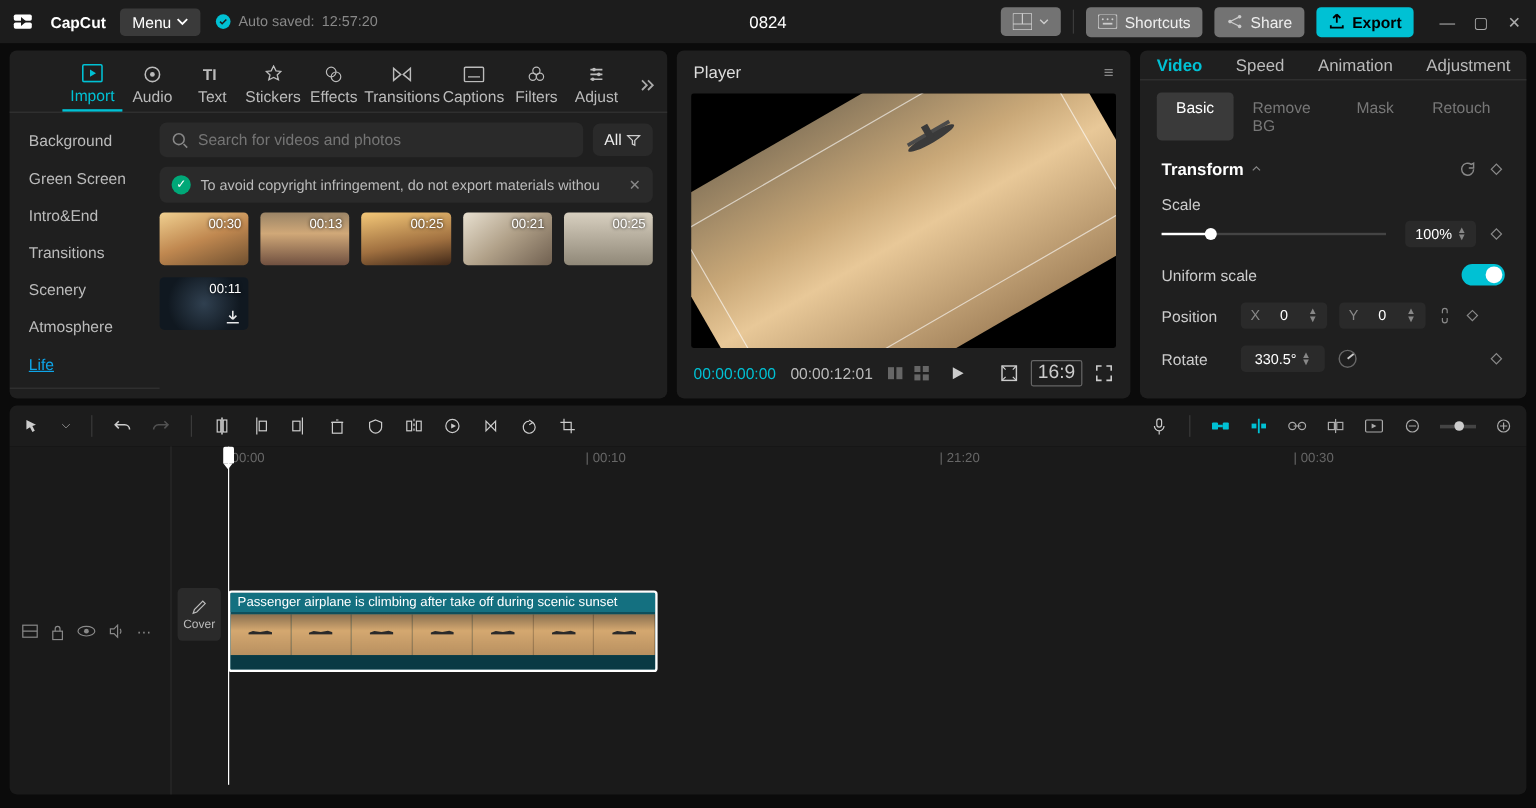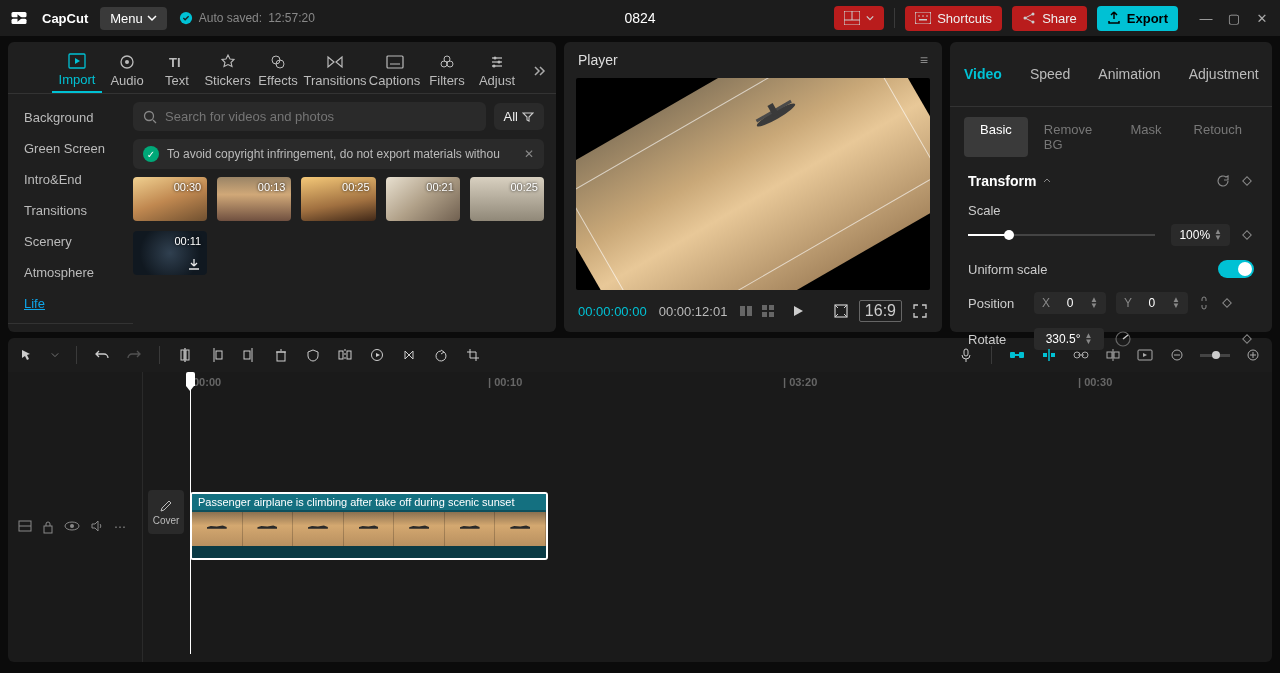--- a/index.html
+++ b/index.html
@@ -6,21 +6,21 @@
 body { background: #0b0b0b; color: #c8c8c8; font-size: 13px; width: 1280px; height: 673px; overflow: hidden; }
 .top-bar { height: 36px; background: #1c1c1c; display: flex; align-items: center; padding: 0 10px; gap: 12px; }
 .logo { display: flex; align-items: center; gap: 14px; }
 .logo-icon { width: 18px; height: 18px; }
 .logo-text { font-weight: 600; color: #fff; font-size: 13px; }
 .menu-btn { background: #3a3a3a; color: #fff; padding: 4px 10px; border-radius: 4px; display: flex; align-items: center; gap: 4px; cursor: pointer; }
 .autosave { display: flex; align-items: center; gap: 6px; color: #888; font-size: 12px; }
 .check-icon { width: 14px; height: 14px; color: #00c1d4; }
 .top-title { position: absolute; left: 50%; transform: translateX(-50%); color: #fff; font-size: 14px; font-weight: 500; }
 .top-right { margin-left: auto; display: flex; align-items: center; gap: 10px; }
-.top-icon-btn { background: #b91c1c; padding: 5px 10px; border-radius: 4px; display: flex; align-items: center; gap: 6px; cursor: pointer; color: #eee; }
+.top-icon-btn { background: #737373; padding: 5px 10px; border-radius: 4px; display: flex; align-items: center; gap: 6px; cursor: pointer; color: #eee; }
 .export-btn { background: #00c1d4; color: #000; font-weight: 600; }
 .win-controls { display: flex; gap: 12px; margin-left: 10px; }
 .win-btn { cursor: pointer; color: #aaa; width: 16px; text-align: center; }
 .main-row { display: flex; height: 302px; padding: 6px 8px; gap: 8px; }
 .left-panel { width: 548px; background: #1f1f1f; border-radius: 6px; display: flex; flex-direction: column; }
 .rail-tabs { display: flex; align-items: center; padding: 6px 0 0 0; border-bottom: 1px solid #333; }
 .rail-tab { display: flex; flex-direction: column; align-items: center; padding: 4px 8px; cursor: pointer; color: #bbb; gap: 2px; min-width: 50px; }
 .rail-tab.active { color: #00c1d4; border-bottom: 2px solid #00c1d4; margin-left: 44px; }
 .rail-tab-icon { width: 20px; height: 18px; display: flex; align-items: center; justify-content: center; }
 .rail-more { margin-left: auto; padding: 0 10px; color: #aaa; cursor: pointer; }
@@ -49,21 +49,21 @@
 .player-img-box { position: absolute; inset: 10% 3%; border: 1px solid rgba(255,255,255,0.6); transform: rotate(-30deg); }
 .player-controls { display: flex; align-items: center; padding: 10px 14px; gap: 12px; }
 .timecode { color: #00c1d4; font-size: 13px; }
 .timecode2 { color: #bbb; font-size: 13px; }
 .pc-icons { display: flex; gap: 8px; color: #888; }
 .play-btn { cursor: pointer; color: #ccc; margin-left: 4px; }
 .pc-right { margin-left: auto; display: flex; gap: 10px; align-items: center; color: #ccc; }
 .ratio-box { border: 1px solid #666; padding: 1px 5px; font-size: 16px; border-radius: 2px; }
 .right-panel { width: 322px; background: #1f1f1f; border-radius: 6px; display: flex; flex-direction: column; }
 .rp-tabs { display: flex; border-bottom: 1px solid #333; }
-.rp-tab { padding: 24px 14px; cursor: pointer; color: #bbb; font-size: 14px; }
+.rp-tab { padding: 4px 14px; cursor: pointer; color: #bbb; font-size: 14px; }
 .rp-tab.active { color: #00c1d4; font-weight: 600; }
 .rp-subtabs { display: flex; gap: 0; padding: 10px 14px; }
 .rp-sub { padding: 5px 16px; cursor: pointer; color: #777; font-size: 13px; border-radius: 4px; }
 .rp-sub.active { background: #3a3a3a; color: #fff; }
 .rp-body { padding: 6px 18px; display: flex; flex-direction: column; gap: 14px; }
 .rp-section-head { display: flex; align-items: center; color: #fff; font-size: 14px; font-weight: 600; gap: 6px; }
 .rp-section-icons { margin-left: auto; display: flex; gap: 10px; color: #888; }
 .rp-row { display: flex; align-items: center; gap: 10px; }
 .rp-label { color: #ccc; font-size: 13px; }
 .slider-track { flex: 1; height: 2px; background: #444; position: relative; margin-right: 6px; }
@@ -85,21 +85,21 @@
 .tb-icon.cyan { color: #00c1d4; }
 .zoom-slider { width: 30px; height: 3px; background: #444; position: relative; }
 .zoom-knob { width: 8px; height: 8px; background: #ccc; border-radius: 50%; position: absolute; top: -3px; left: 12px; }
 .timeline { height: 290px; background: #1a1a1a; margin: 0 8px 8px 8px; border-radius: 0 0 6px 6px; position: relative; display: flex; }
 .tl-left { width: 135px; border-right: 1px solid #2a2a2a; display: flex; flex-direction: column; }
 .tl-left-top { height: 20px; }
 .tl-left-icons { display: flex; gap: 10px; padding: 8px 10px; color: #888; font-size: 12px; margin-top: 120px; }
 .cover-btn { width: 36px; height: 44px; background: #2a2a2a; border-radius: 4px; display: flex; flex-direction: column; align-items: center; justify-content: center; gap: 2px; color: #bbb; font-size: 10px; position: absolute; left: 140px; top: 118px; cursor: pointer; }
 .tl-right { flex: 1; position: relative; overflow: hidden; }
 .ruler { height: 22px; position: relative; color: #666; font-size: 11px; }
-.ruler-mark { position: absolute; top: 4px; font-weight: bold; }
+.ruler-mark { position: absolute; top: 4px; }
 .playhead { position: absolute; top: 0; bottom: 8px; width: 1px; background: #fff; z-index: 5; }
 .playhead-head { width: 9px; height: 14px; background: #fff; position: absolute; top: 0; left: -4px; border-radius: 2px 2px 0 0; }
 .playhead-head::after { content: ''; position: absolute; bottom: -5px; left: 0; border-left: 4.5px solid transparent; border-right: 4.5px solid transparent; border-top: 5px solid #fff; }
 .clip { position: absolute; top: 120px; height: 68px; background: #0d4f5c; border: 2px solid #fff; border-radius: 3px; overflow: hidden; cursor: pointer; }
 .clip-label { position: absolute; top: 0; left: 0; right: 0; background: #147080; color: #fff; font-size: 11px; padding: 2px 6px; white-space: nowrap; overflow: hidden; }
 .clip-thumbs { position: absolute; top: 18px; bottom: 12px; left: 0; right: 0; display: flex; }
 .clip-thumb { flex: 1; background: linear-gradient(180deg, #8a7050 0%, #d4a870 40%, #b89060 100%); position: relative; border-right: 1px solid rgba(0,0,0,0.2); }
 .clip-thumb::after { content: ''; position: absolute; width: 40%; height: 20%; background: #2a2a2a; top: 35%; left: 30%; clip-path: polygon(0 50%, 20% 30%, 50% 40%, 80% 25%, 100% 45%, 100% 70%, 0 70%); }
 .clip-bottom { position: absolute; bottom: 0; left: 0; right: 0; height: 12px; background: #0a3a44; }
 svg { display: block; }
@@ -648,21 +648,21 @@
   <div class="cover-btn">
     <svg width="14" height="14" viewBox="0 0 14 14">
         <path d="M2 12l1-3 7-7 2 2-7 7z" fill="none" stroke="#bbb"></path>
       </svg>
     <span>Cover</span>
   </div>
   <div class="tl-right">
     <div class="ruler">
       <div class="ruler-mark" style="left:50px;">00:00</div>
       <div class="ruler-mark" style="left:345px;">| 00:10</div>
-      <div class="ruler-mark" style="left:640px;">| 03:20</div>
+      <div class="ruler-mark" style="left:640px;">| 21:20</div>
       <div class="ruler-mark" style="left:935px;">| 00:30</div>
     </div>
     <div class="playhead" style="left:47px;">
         <div class="playhead-head"></div>
       </div>
     <div class="clip" style="left:47px;width:358px;">
       <div class="clip-label">Passenger airplane is climbing after take off during scenic sunset</div>
       <div class="clip-thumbs">
         <div class="clip-thumb"></div>
           <div class="clip-thumb"></div>

